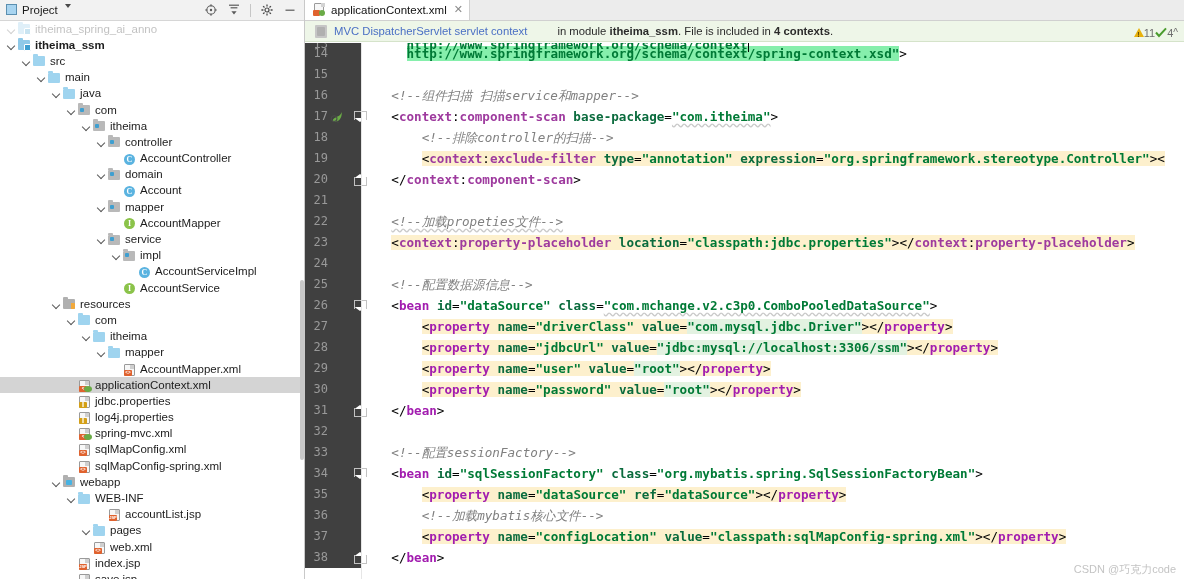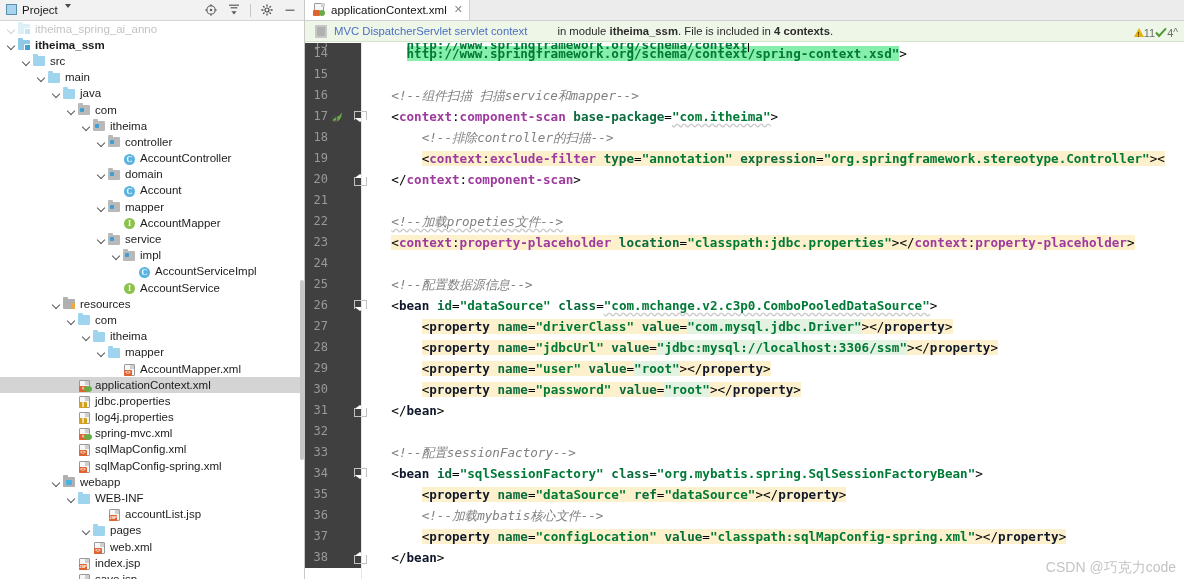--- a/index.html
+++ b/index.html
@@ -173,42 +173,42 @@
   }
   .bean-icon { position:absolute; left:25px; top:4px; width:13px; height:13px; }
   .code {
     position:absolute; left:56px; top:0; height:21px; line-height:21px;
     font-family:"DejaVu Sans Mono", monospace; font-size:12.6px;
     color:#000; letter-spacing: 0px;
   }
   .vdiv { position:absolute; left:56px; top:0; bottom:0; width:1px; background:#e6e6e6; z-index:4;}
 
   
-  .tag   { color:#0f172a; font-weight:600; }
+  .tag   { color:#a21caf; font-weight:600; }
   .ns    { color:#9e3a9e; font-weight:600; }
   .attr  { color:#0a6b3d; font-weight:600; }
   .val   { color:#007a36; font-weight:600; }
   .punct { color:#000; }
   .cmt   { color:#808080; font-style: italic; }
   .hl-y  { background:#fdf0cd; }
   .hl-g  { background:#e3f2e1; }
   .hl-b  { background:#86efac; }
   .underline-sq { text-decoration: underline; text-decoration-style: wavy; text-decoration-color:#c9c9c9; text-underline-offset:2px;}
   .caret { display:inline-block; width:1px; height:14px; background:#000; vertical-align:-3px;}
   #topline-clip {
     position:absolute; left:0; right:0; top:43px; height:12px;
     overflow:hidden; z-index:7;
   }
   #topline-clip .cline { top:-9px; position:absolute; left:0; right:0;}
   #topline-clip .gutter { background: transparent; text-align: right; }
   #topline-clip .code { background: transparent; }
 
   #watermark {
     position:absolute; right:8px; bottom:2px; z-index:20;
-    font-size:14px; color:#b9b9b9; font-family:"Liberation Sans", sans-serif;
+    font-size:11px; color:#b9b9b9; font-family:"Liberation Sans", sans-serif;
     opacity: .85;
   }
   #tree-scroll {
     position:absolute; right:0px; top:280px; width:4px; height:180px;
     background:#c7c7c7; border-radius:2px;
   }
 </style>
 </head>
 <body>
 

